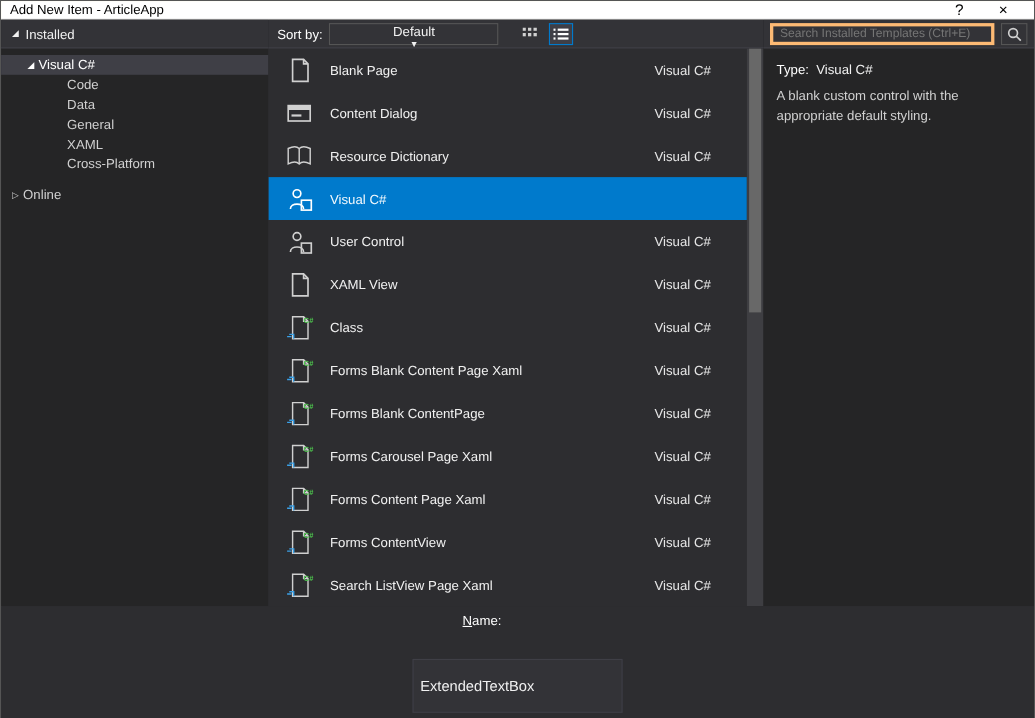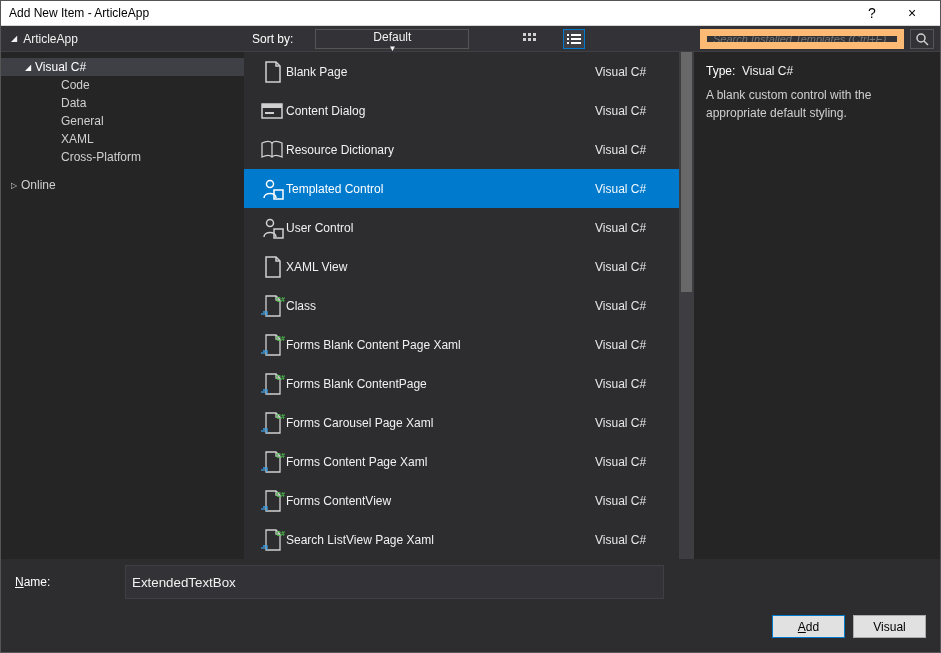--- a/index.html
+++ b/index.html
@@ -77,21 +77,21 @@
   flex-direction:column;
   background:#2d2d30;
   min-width:0;
 }
 .toolbar {
   height:26px;
   background:#333337;
   display:flex;
   align-items:center;
   padding:0 8px;
-  gap:22px;
+  gap:6px;
   border-bottom:1px solid #3f3f46;
 }
 .toolbar .sortlabel { color:#fff; }
 .sort-select {
   width:154px;
   height:20px;
   background:#333337;
   border:1px solid #555;
   color:#f1f1f1;
   display:flex;
@@ -114,20 +114,21 @@
 }
 .templates-list {
   flex:1;
   overflow-y:hidden;
 }
 .template-row {
   height:39px;
   display:flex;
   align-items:center;
   padding:0 14px;
+  gap:14px;
   cursor:pointer;
   color:#f1f1f1;
 }
 .template-row.selected { background:#007acc; color:#fff; }
 .template-icon {
   width:28px; height:28px;
   display:flex; align-items:center; justify-content:center;
   position:relative;
 }
 .template-icon svg { width:26px; height:26px; }
@@ -156,46 +157,46 @@
   display:flex;
   align-items:center;
   padding:0 6px;
   border-bottom:1px solid #3f3f46;
   gap:6px;
 }
 .search-input {
   flex:1;
   height:20px;
   background:#333337;
-  border:7px solid #fdba74;
+  border:3px solid #fdba74;
   color:#999;
   padding:0 6px;
   font-size:11px;
-  font-style:italic;
   outline:none;
 }
 .search-btn {
   width:24px; height:20px;
   border:1px solid #555;
   background:#333337;
   display:flex; align-items:center; justify-content:center;
 }
 .details-body { padding:10px 12px; line-height:1.5; }
 .details-body .type-line { margin-bottom:6px; }
 .details-body .type-line b { font-weight:400; color:#fff; }
 .details-body .desc { color:#d0d0d0; }
 .footer {
   background:#2d2d30;
   padding:6px 14px 14px 14px;
 }
 .name-row {
   display:flex;
   align-items:center;
-  gap:10px;
+  gap:28px;
   margin-bottom:16px;
+  flex-direction:column;
 }
 .name-label { width:100px; color:#fff; }
 .name-input {
   flex:1;
   max-width:539px;
   height:20px;
   background:#333337;
   border:1px solid #3f3f46;
   color:#f1f1f1;
   padding:16px 6px;
@@ -230,21 +231,21 @@
     <div class="help">?</div>
     <div class="close">×</div>
   </div>
 
   <div class="content">
     <div class="main">
 
       <div class="sidebar">
         <div class="sidebar-header">
           <span class="chev">◢</span>
-          <span>ArticleApp</span>
+          <span>Installed</span>
         </div>
         <div class="tree" id="tree">
             <div class="tree-row indent1 selected">
               <span class="chev">◢</span>
               <span>Visual C#</span>
             </div>
             <div class="tree-row indent2">
               <span class="chev"></span>
               <span>Code</span>
             </div>
@@ -334,21 +335,20 @@
                 <div class="template-lang">Visual C#</div>
               </div>
               <div class="template-row selected">
                 <div class="template-icon">
                   <svg viewBox="0 0 26 26">
                     <circle cx="11" cy="8" r="3.5" fill="none" stroke="#fff" stroke-width="1.5"></circle>
                     <path d="M5 22 C5 16 17 16 17 22" fill="none" stroke="#fff" stroke-width="1.5"></path>
                     <rect x="15" y="14" width="9" height="9" fill="none" stroke="#fff" stroke-width="1.5"></rect>
                   </svg>
                 </div>
-                <div class="template-name">Templated Control</div>
                 <div class="template-lang">Visual C#</div>
               </div>
               <div class="template-row">
                 <div class="template-icon">
                   <svg viewBox="0 0 26 26">
                     <circle cx="11" cy="8" r="3.5" fill="none" stroke="#d0d0d0" stroke-width="1.5"></circle>
                     <path d="M5 22 C5 16 17 16 17 22" fill="none" stroke="#d0d0d0" stroke-width="1.5"></path>
                     <rect x="15" y="14" width="9" height="9" fill="none" stroke="#d0d0d0" stroke-width="1.5"></rect>
                   </svg>
                 </div>

